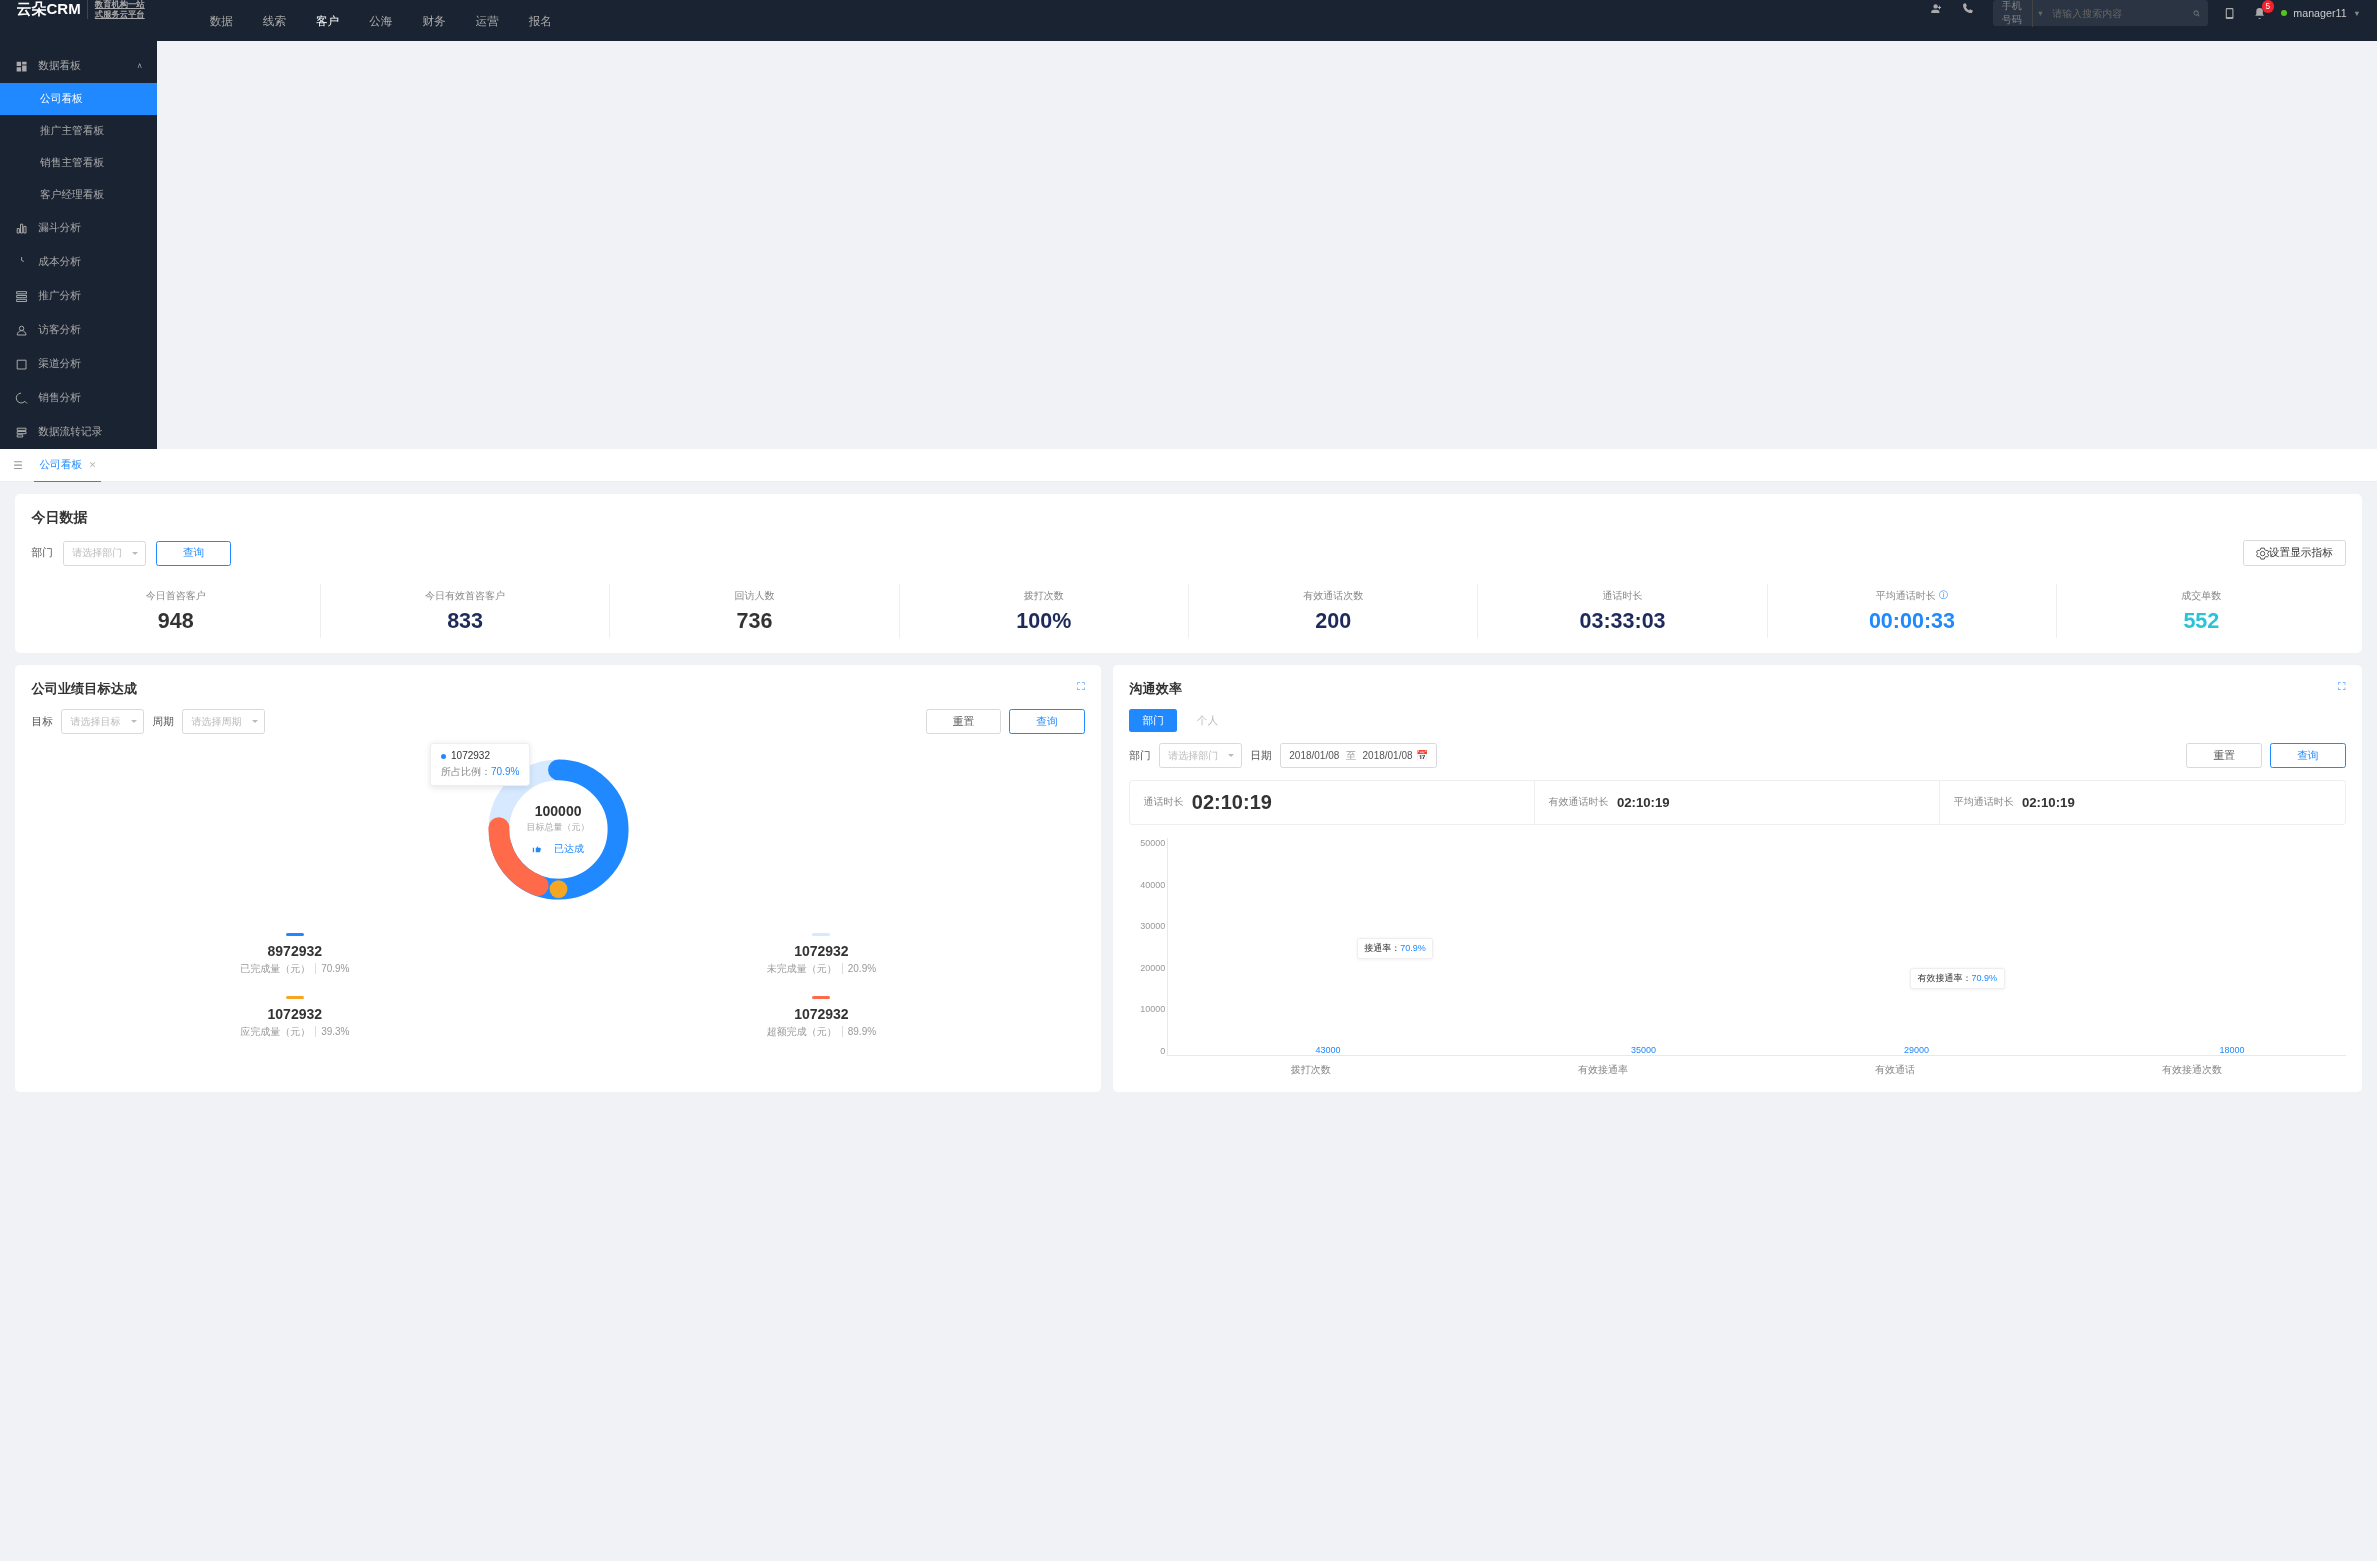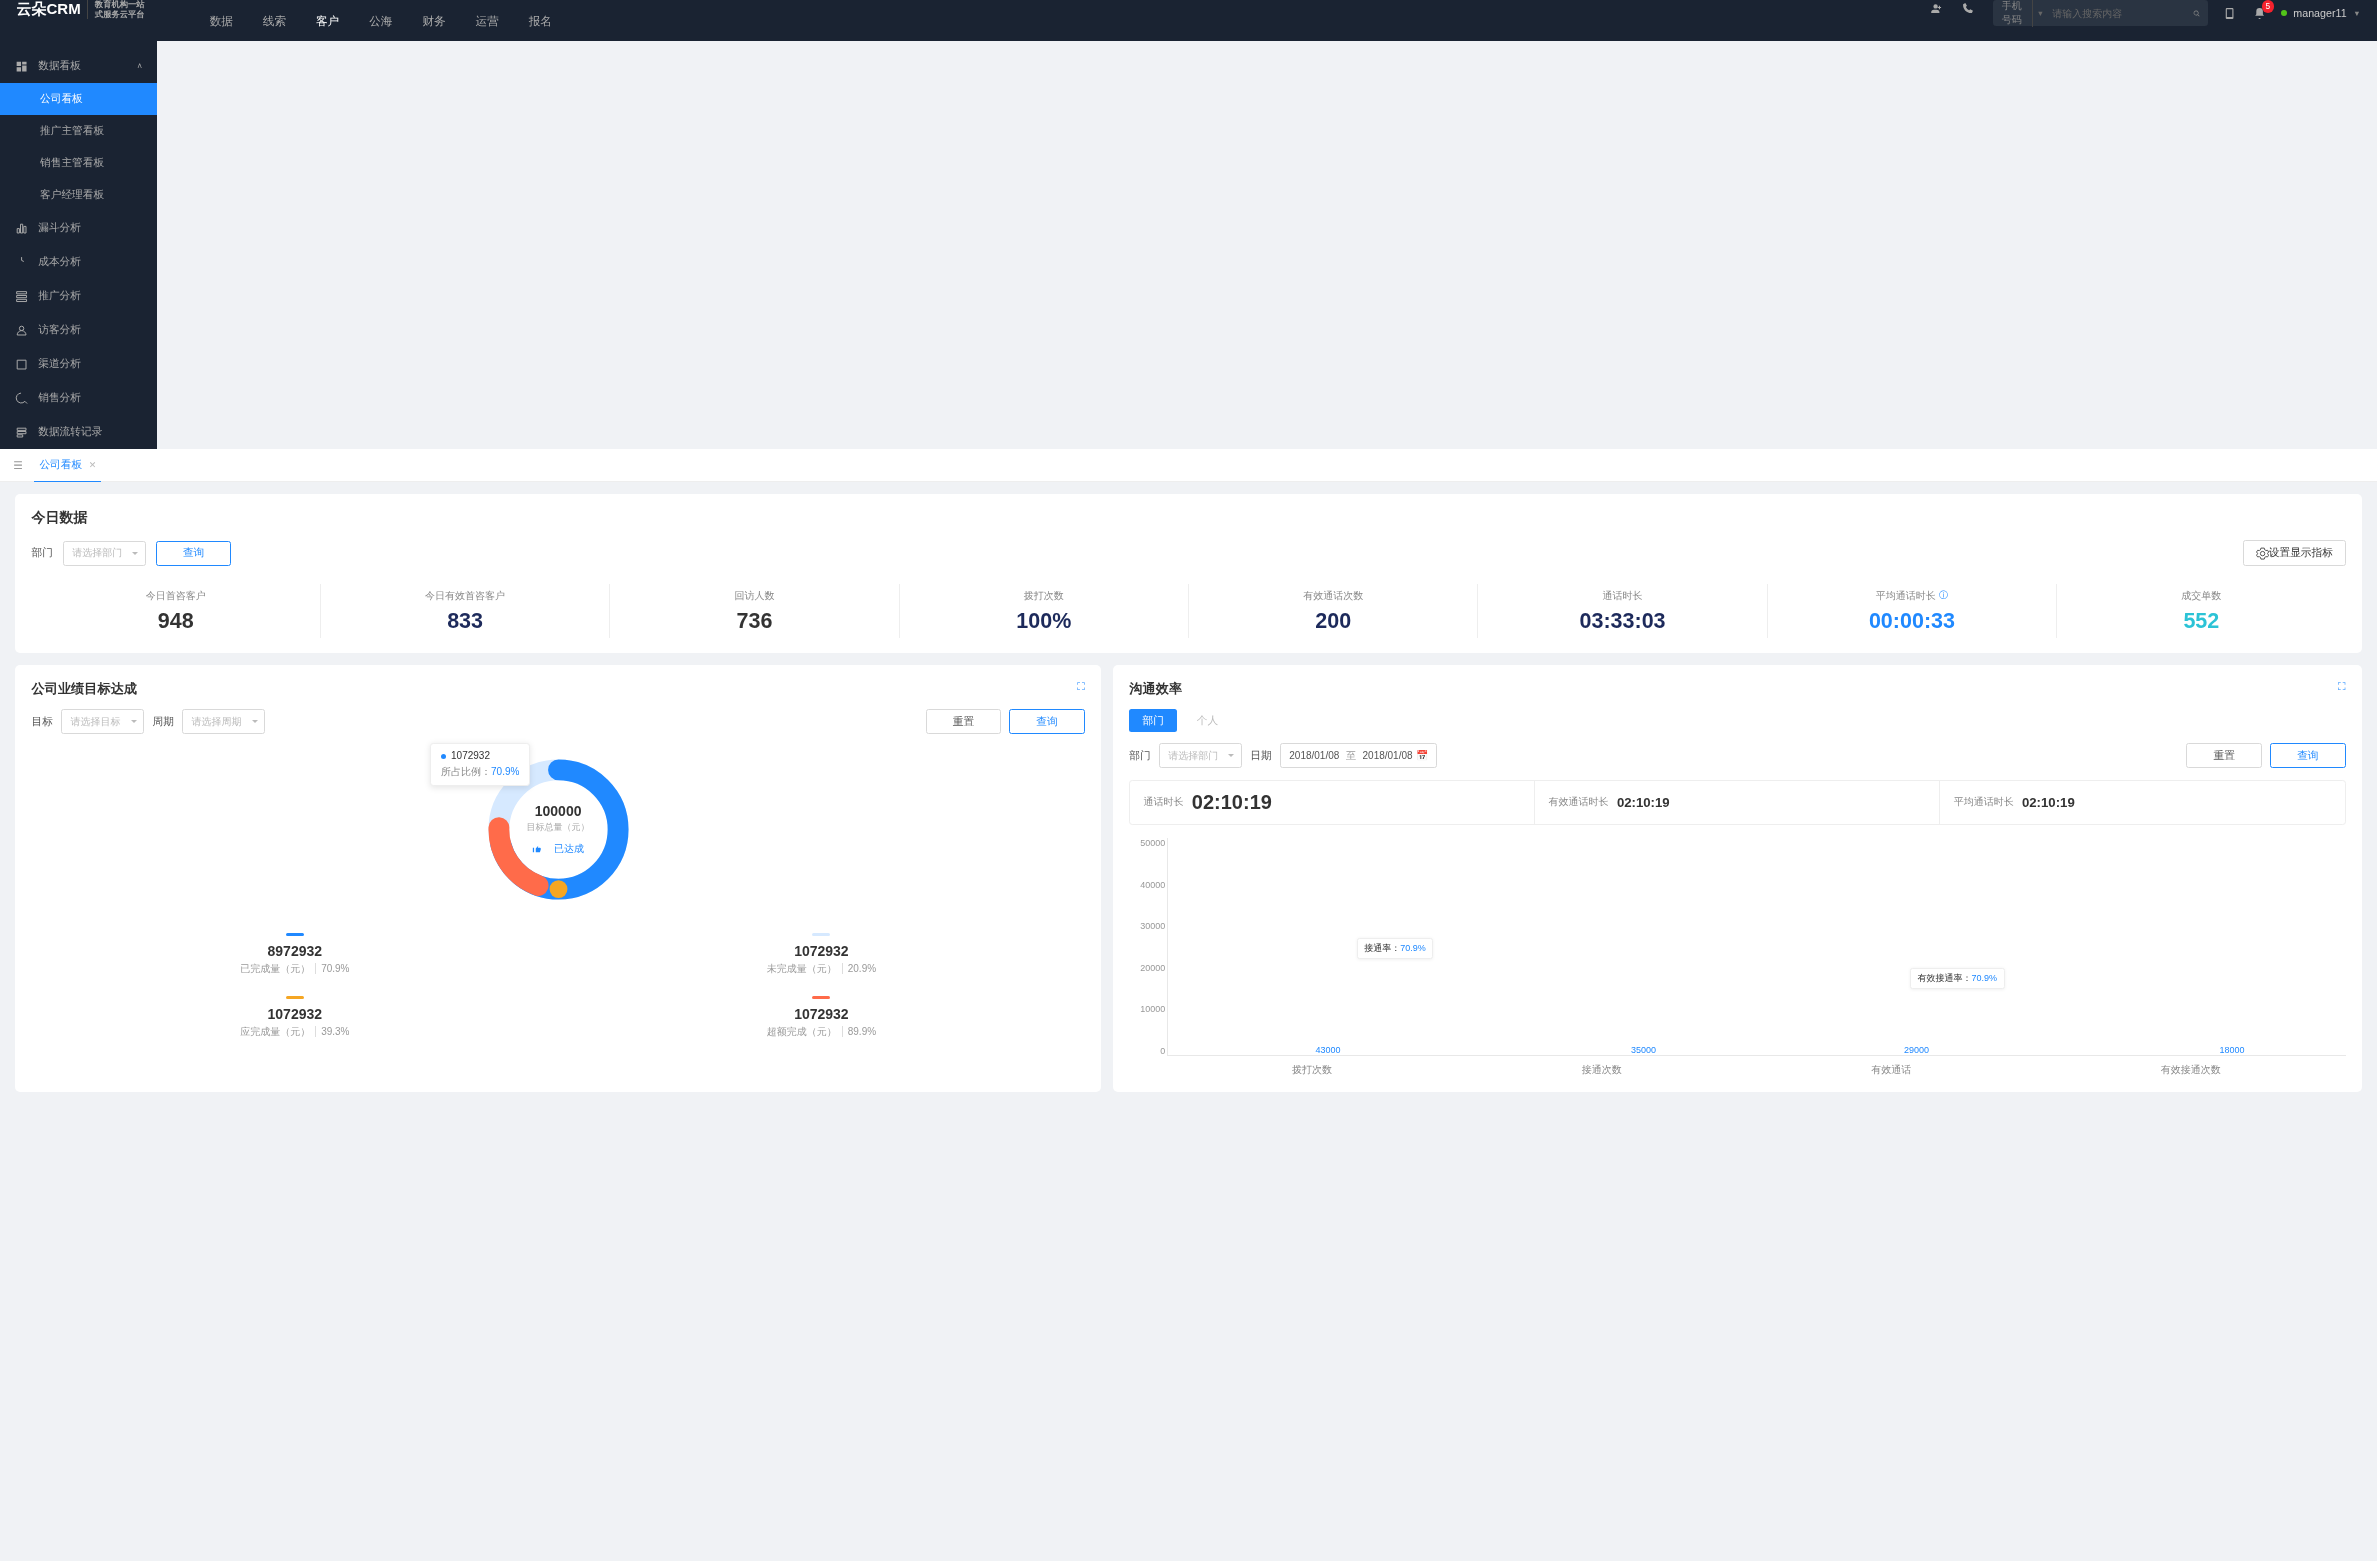--- a/index.html
+++ b/index.html
@@ -1,21 +1,21 @@
 <!DOCTYPE html>
 <html style="font-size:13.2px"><head>
 <meta charset="utf-8">
 <style>
 * { margin: 0; padding: 0; box-sizing: border-box; font-family: -apple-system, "Microsoft YaHei", sans-serif; }
 body { background: #f0f2f5; font-size: 10.7px; color: #333; }
 
 .header { background: #1a2332; height: 41px; display: flex; align-items: flex-start; padding: 0 16.5px; color: #fff; }
 .logo { display: flex; align-items: center; font-weight: bold; margin-right: 50px; }
 .logo-main { font-size: 15px; }
-.logo-sub { font-size: 8.3px; line-height: 1.1; margin-left: 6.6px; padding-left: 6.6px; border-left: 0.8px solid #444; color: #aaa; }
+.logo-sub { font-size: 8.3px; line-height: 1.1; margin-left: 6.6px; padding-left: 6.6px; border-left: 0.8px solid #444; color: #aaa; text-decoration: underline; }
 .nav-items { display: flex; flex: 1; }
 .nav-item { padding: 0 15px; height: 41px; line-height: 41px; color: #aaa; cursor: pointer; font-size: 11.6px; }
 .nav-item.active { color: #fff; font-weight: 500; }
 .header-right { display: flex; align-items: center; gap: 13.2px; }
 .search-box { display: flex; align-items: center; background: #2a3442; border-radius: 3.3px; height: 26.4px; padding: 0 8.3px; width: 215px; }
 .search-select { color: #888; padding-right: 8.3px; border-right: 0.8px solid #444; font-size: 10px; }
 .search-input { background: transparent; border: none; color: #fff; flex: 1; padding: 0 8.3px; outline: none; font-size: 10px; }
 .search-input::placeholder { color: #666; }
 .icon-btn { color: #aaa; cursor: pointer; position: relative; width: 16.5px; height: 16.5px; display: flex; align-items: center; justify-content: center; }
 .badge { position: absolute; top: -5px; right: -6.6px; background: #f5222d; color: #fff; border-radius: 6.6px; font-size: 8.3px; padding: 0 4.1px; height: 13.2px; line-height: 13.2px; }
@@ -403,21 +403,21 @@
                 <div class="bar-rect" style="height:57.99999999999999%"></div>
                 <div class="bar-val" style="bottom:57.99999999999999%;left:13.2px">29000</div>
               </div>
               <div class="bar-col">
                 <div class="bar-rect" style="height:36%"></div>
                 <div class="bar-val" style="bottom:36%;right:-33px">18000</div>
               </div>
             </div>
           <div class="x-labels" id="xlabels">
               <div>拨打次数</div>
-              <div>接通次数</div>
+              <div>有效接通率</div>
               <div>有效通话</div>
               <div>有效接通次数</div>
             </div>
         </div>
       </div>
     </div>
   </div>
 </div>
 
 

